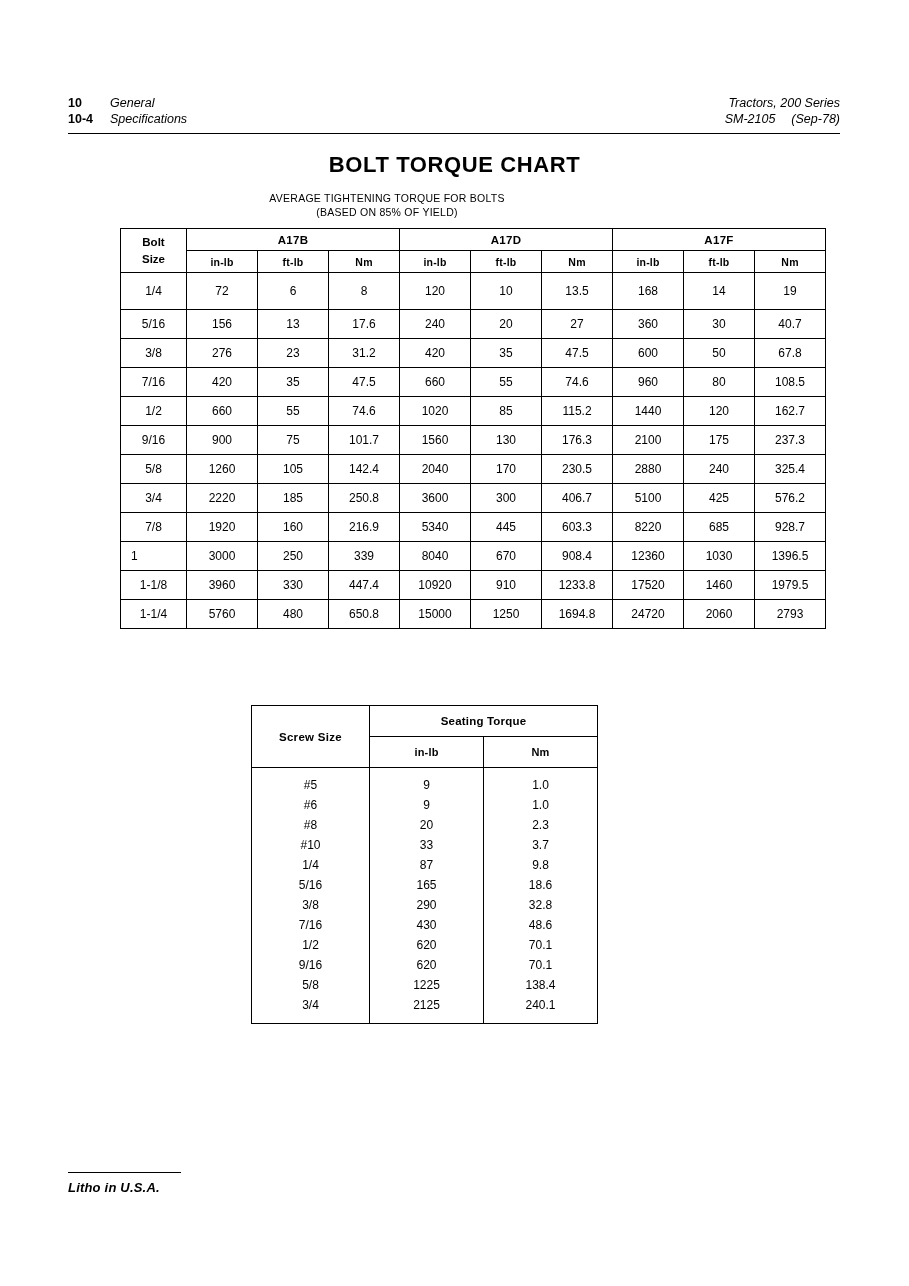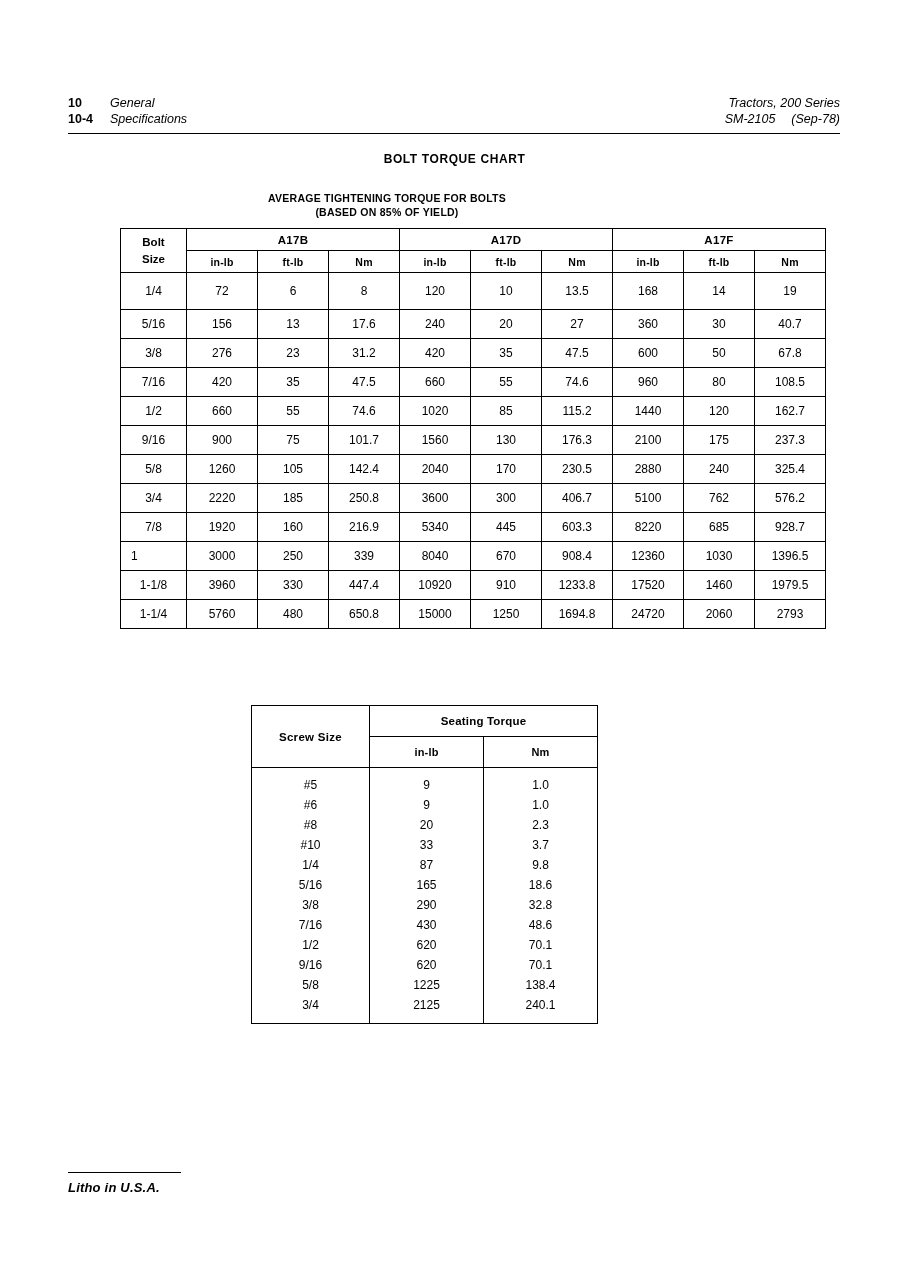--- a/index.html
+++ b/index.html
@@ -59,32 +59,32 @@
     border-top: 1.6px solid #000;
   }
 
   
   .title-main {
     position: absolute;
     left: 0;
     top: 152px;
     width: 909px;
     text-align: center;
-    font-size: 12px;
+    font-size: 22px;
     font-weight: bold;
     letter-spacing: 0.6px;
   }
   .subtitle {
     position: absolute;
     left: 0;
     top: 192px;
     width: 774px;
     text-align: center;
     font-size: 10.5px;
-    font-weight: bold;
+    font-weight: normal;
     letter-spacing: 0.25px;
     line-height: 13.5px;
   }
 
   
   .bolt-table-wrap {
     position: absolute;
     left: 95px;
     top: 228px;
     width: 705px;
@@ -384,21 +384,21 @@
           </tr>
           <tr>
             <td class="outer-l">3/4</td>
             <td class="gsep">2220</td>
             <td class="">185</td>
             <td class="">250.8</td>
             <td class="gsep">3600</td>
             <td class="">300</td>
             <td class="">406.7</td>
             <td class="gsep">5100</td>
-            <td class="">762</td>
+            <td class="">425</td>
             <td class="outer-r">576.2</td>
           </tr>
           <tr>
             <td class="outer-l">7/8</td>
             <td class="gsep">1920</td>
             <td class="">160</td>
             <td class="">216.9</td>
             <td class="gsep">5340</td>
             <td class="">445</td>
             <td class="">603.3</td>

